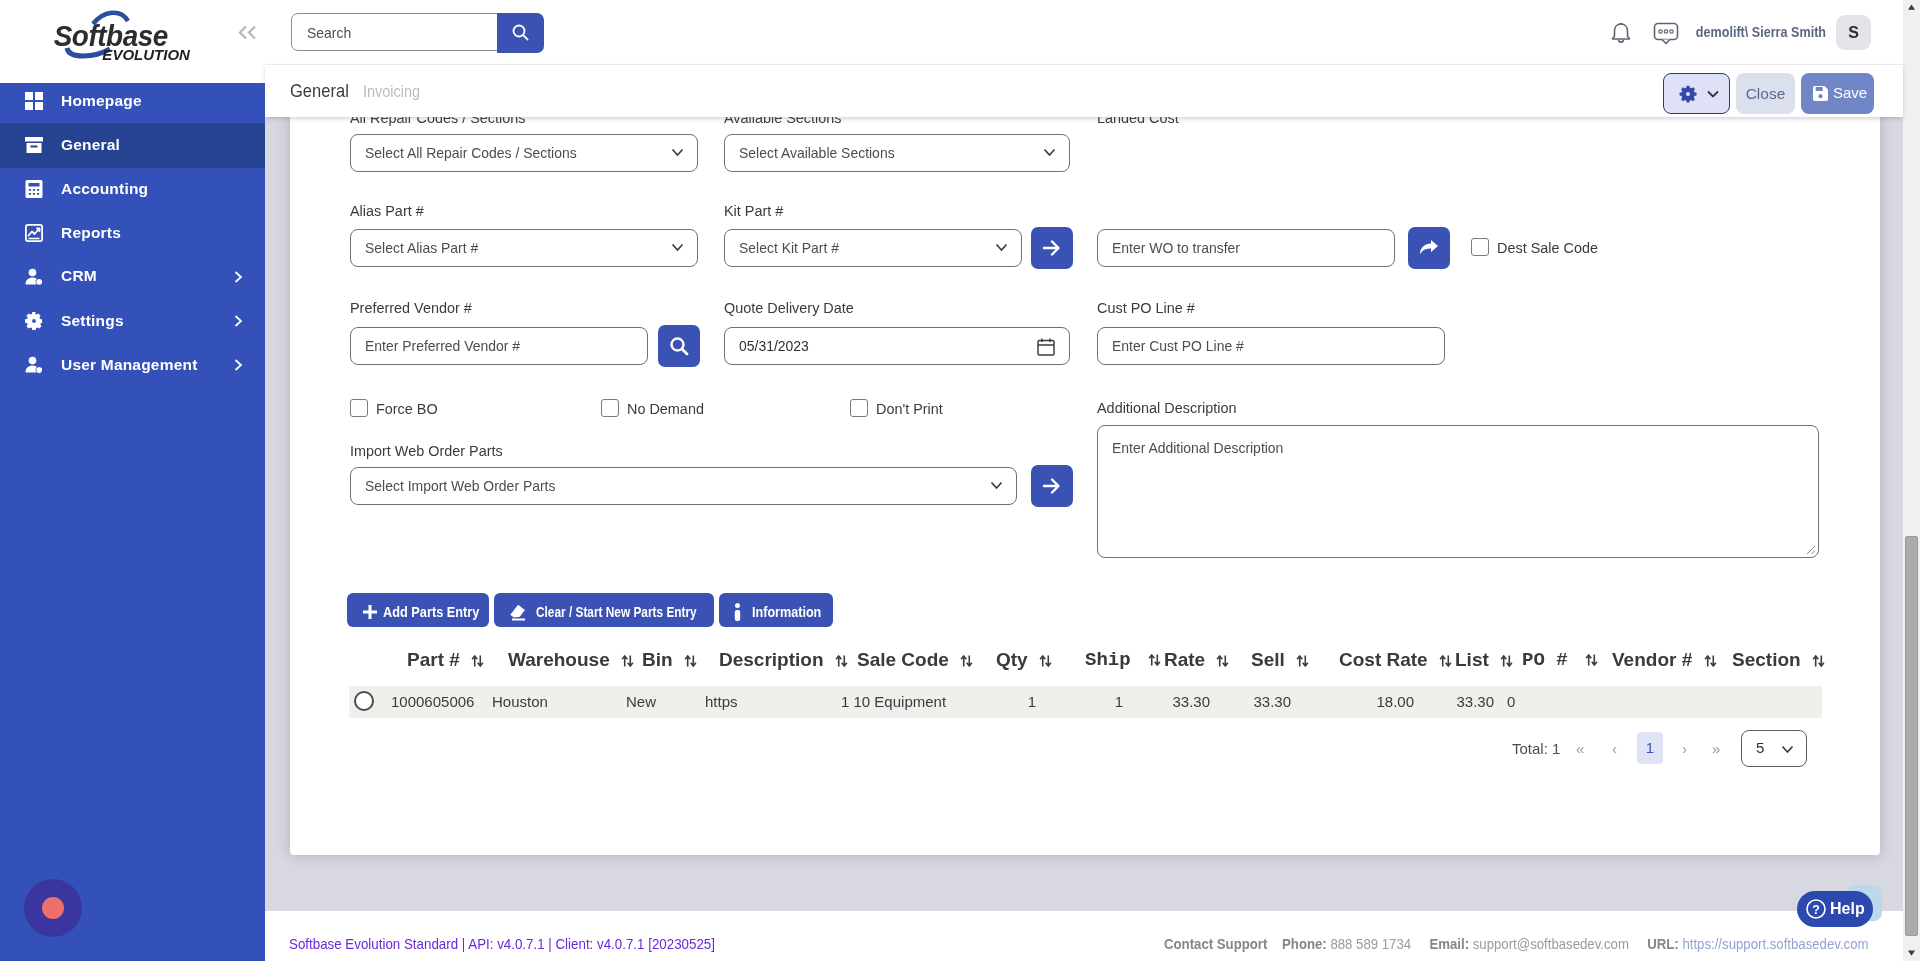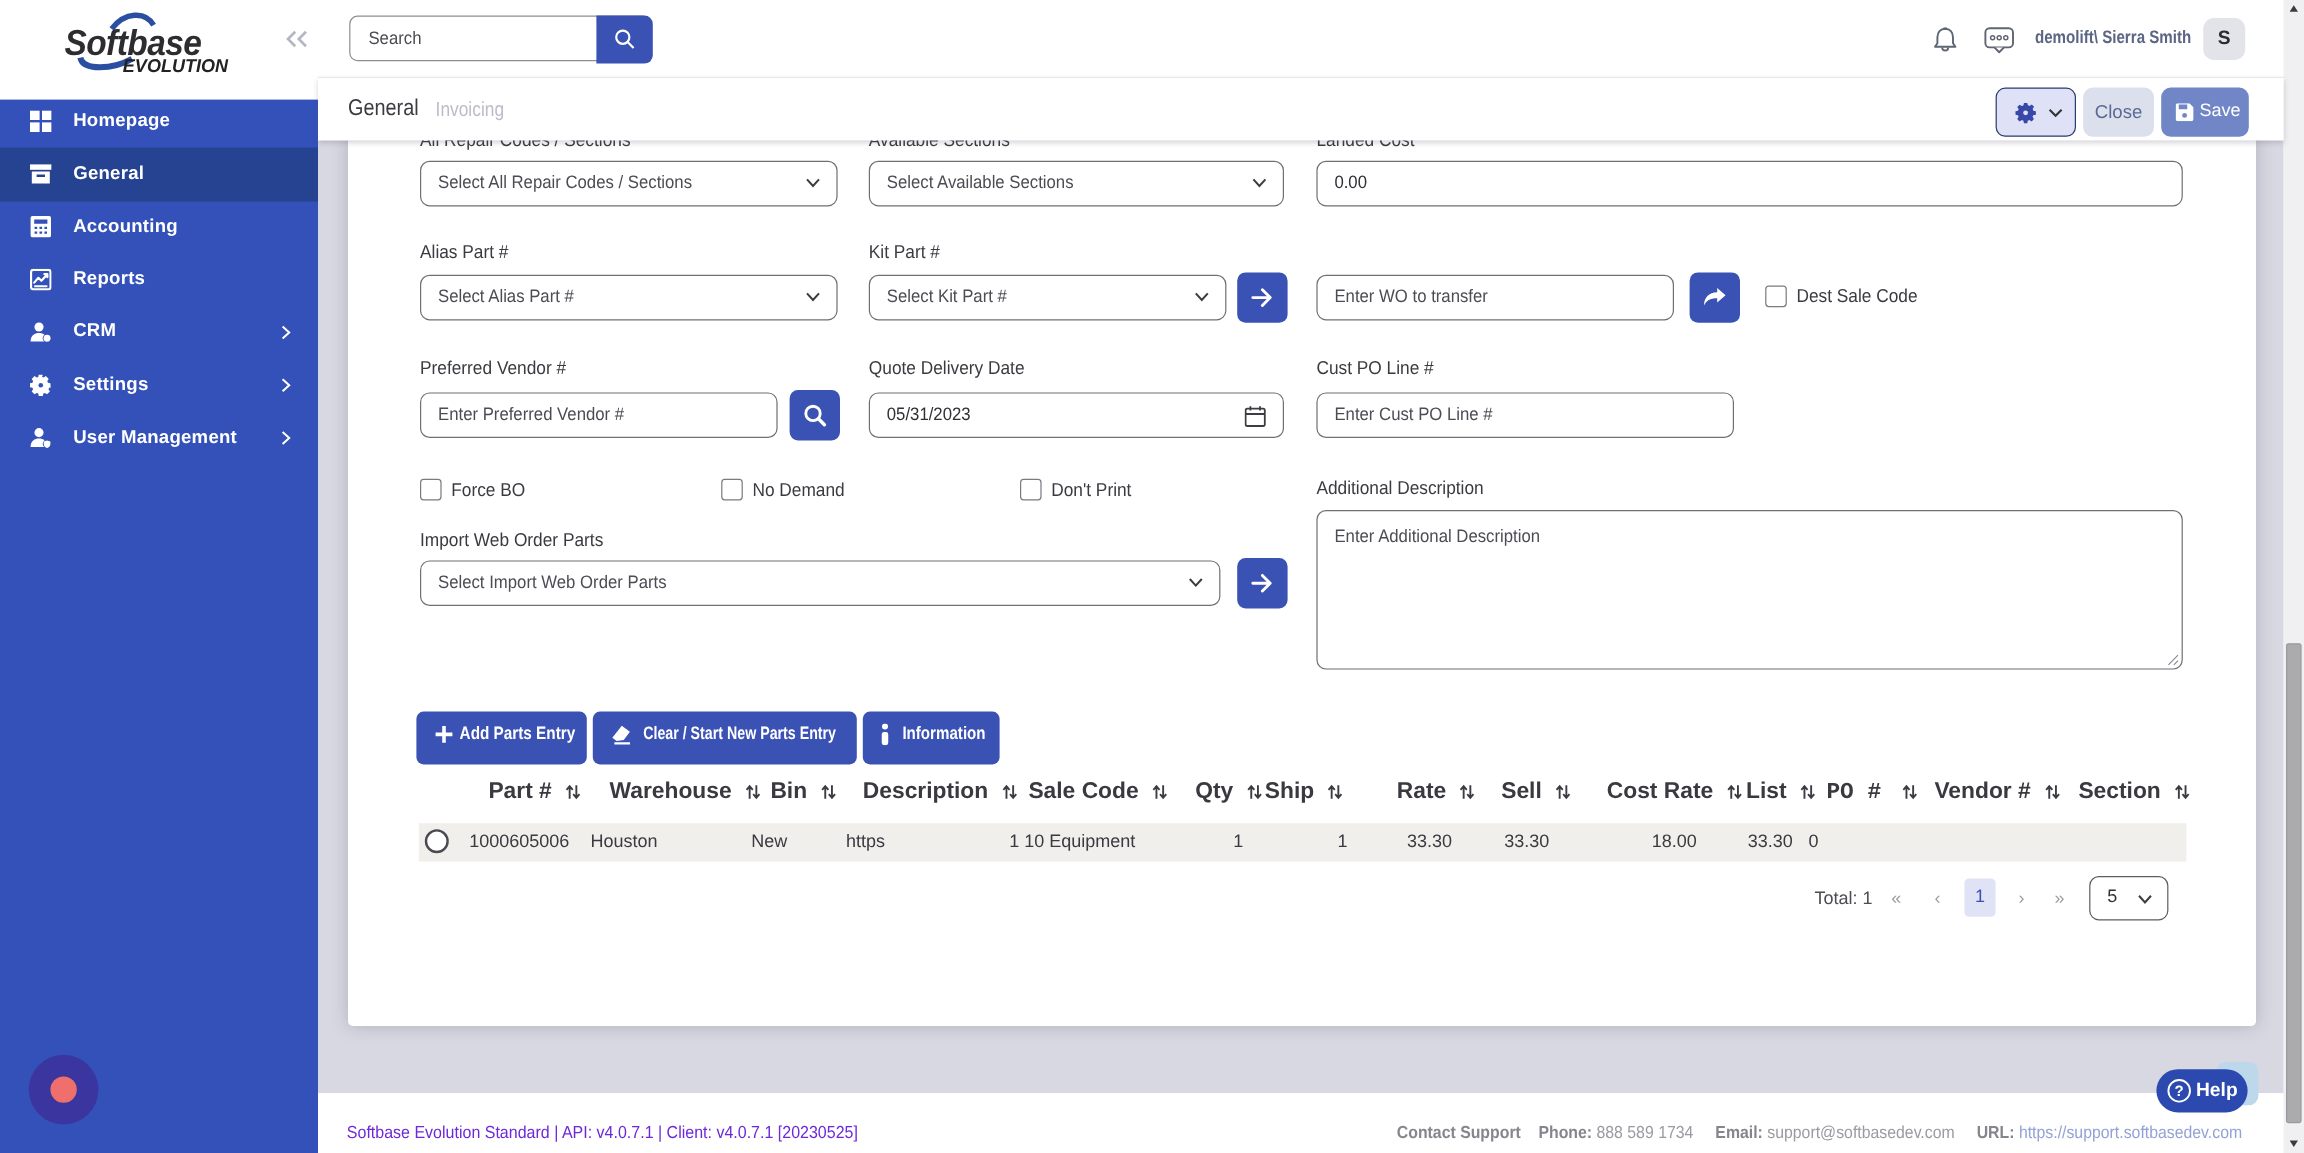--- a/index.html
+++ b/index.html
@@ -37,21 +37,21 @@
 #card { left:290px; top:96px; width:1590px; height:759px; background:#fff; border-radius:4px; box-shadow:0 0 14px rgba(60,60,90,0.25); z-index:2; }
 
 .lbl { position:absolute; font-size:15.5px; color:#3a3a40; transform:scaleX(0.93); transform-origin:0 50%; white-space:nowrap; }
 .inp { position:absolute; height:38px; border:1px solid #6f6f76; border-radius:8px; background:#fff; }
 .inp .ph { position:absolute; left:14px; top:9px; font-size:15px; color:#4c4c54; white-space:nowrap; transform:scaleX(0.93); transform-origin:0 50%; }
 .chev { position:absolute; right:13px; top:13px; width:13px; height:9px; }
 .sqbtn { position:absolute; width:42px; height:42px; background:#3a52b4; border-radius:7px; }
 .cb { position:absolute; width:18px; height:18px; border:1.5px solid #7a7a80; border-radius:3px; background:#fff; }
 .cblbl { position:absolute; font-size:15.5px; color:#3a3a40; transform:scaleX(0.93); transform-origin:0 50%; white-space:nowrap; }
 
-.bluebtn { position:absolute; top:497px; height:44px; background:#3a52b4; border-radius:6px; color:#fff; font-size:15px; font-weight:700; white-space:nowrap; }
+.bluebtn { position:absolute; top:497px; height:34px; background:#3a52b4; border-radius:6px; color:#fff; font-size:15px; font-weight:700; white-space:nowrap; }
 
 
 .th { position:absolute; font-size:19px; font-weight:700; color:#39393f; top:0;margin-left:12px; }
 .sorti { vertical-align:-2px; margin-left:6px; }
 #trow { position:absolute; left:59px; top:590px; width:1473px; height:32px; background:#f1efec; }
 .td { position:absolute; top:7px; font-size:15px; color:#3a3a40; }
 
 
 .pgarrow { position:absolute; top:644px; font-size:15px; color:#9b9ba3; }
 
@@ -213,23 +213,20 @@
       <svg class="chev" viewBox="0 0 13 9">
         <path d="M1.5,1.5 L6.5,7 L11.5,1.5" fill="none" stroke="#3c3c42" stroke-width="1.7"></path>
       </svg>
     </div>
   <div class="inp" style="left:434px; top:38px; width:346px;">
       <span class="ph">Select Available Sections</span>
       <svg class="chev" viewBox="0 0 13 9">
         <path d="M1.5,1.5 L6.5,7 L11.5,1.5" fill="none" stroke="#3c3c42" stroke-width="1.7"></path>
       </svg>
     </div>
-  <div class="inp" style="left:807px; top:38px; width:722px;">
-      <span class="ph" style="color:#2f2f35;">0.00</span>
-    </div>
 
   <div class="lbl" style="left:60px; top:106px;">Alias Part #</div>
   <div class="lbl" style="left:434px; top:106px;">Kit Part #</div>
   <div class="inp" style="left:434px; top:133px; width:298px;">
       <span class="ph">Select Kit Part #</span>
       <svg class="chev" viewBox="0 0 13 9">
         <path d="M1.5,1.5 L6.5,7 L11.5,1.5" fill="none" stroke="#3c3c42" stroke-width="1.7"></path>
       </svg>
     </div>
   <div class="inp" style="left:60px; top:133px; width:348px;">
@@ -345,21 +342,21 @@
           <path d="M10,1.5 L10,11.5 M7.2,9.5 L10,12.8 L12.8,9.5" fill="none" stroke="#3b3b41" stroke-width="1.7"></path>
         </svg></div>
     <div class="th" style="left:555px;">Sale Code <svg class="sorti" width="13" height="14" viewBox="0 0 14 15">
           <path d="M4,13.5 L4,3.5 M1.2,5.5 L4,2.2 L6.8,5.5" fill="none" stroke="#3b3b41" stroke-width="1.7"></path>
           <path d="M10,1.5 L10,11.5 M7.2,9.5 L10,12.8 L12.8,9.5" fill="none" stroke="#3b3b41" stroke-width="1.7"></path>
         </svg></div>
     <div class="th" style="left:694px;">Qty <svg class="sorti" width="13" height="14" viewBox="0 0 14 15">
           <path d="M4,13.5 L4,3.5 M1.2,5.5 L4,2.2 L6.8,5.5" fill="none" stroke="#3b3b41" stroke-width="1.7"></path>
           <path d="M10,1.5 L10,11.5 M7.2,9.5 L10,12.8 L12.8,9.5" fill="none" stroke="#3b3b41" stroke-width="1.7"></path>
         </svg></div>
-    <div class="th" style="left:752px;">Ship <svg class="sorti" width="13" height="14" viewBox="0 0 14 15">
+    <div class="th" style="left:783px;font-family:Liberation Mono, monospace;">Ship <svg class="sorti" width="13" height="14" viewBox="0 0 14 15">
           <path d="M4,13.5 L4,3.5 M1.2,5.5 L4,2.2 L6.8,5.5" fill="none" stroke="#3b3b41" stroke-width="1.7"></path>
           <path d="M10,1.5 L10,11.5 M7.2,9.5 L10,12.8 L12.8,9.5" fill="none" stroke="#3b3b41" stroke-width="1.7"></path>
         </svg></div>
     <div class="th" style="left:862px;">Rate <svg class="sorti" width="13" height="14" viewBox="0 0 14 15">
           <path d="M4,13.5 L4,3.5 M1.2,5.5 L4,2.2 L6.8,5.5" fill="none" stroke="#3b3b41" stroke-width="1.7"></path>
           <path d="M10,1.5 L10,11.5 M7.2,9.5 L10,12.8 L12.8,9.5" fill="none" stroke="#3b3b41" stroke-width="1.7"></path>
         </svg></div>
     <div class="th" style="left:949px;">Sell <svg class="sorti" width="13" height="14" viewBox="0 0 14 15">
           <path d="M4,13.5 L4,3.5 M1.2,5.5 L4,2.2 L6.8,5.5" fill="none" stroke="#3b3b41" stroke-width="1.7"></path>
           <path d="M10,1.5 L10,11.5 M7.2,9.5 L10,12.8 L12.8,9.5" fill="none" stroke="#3b3b41" stroke-width="1.7"></path>

